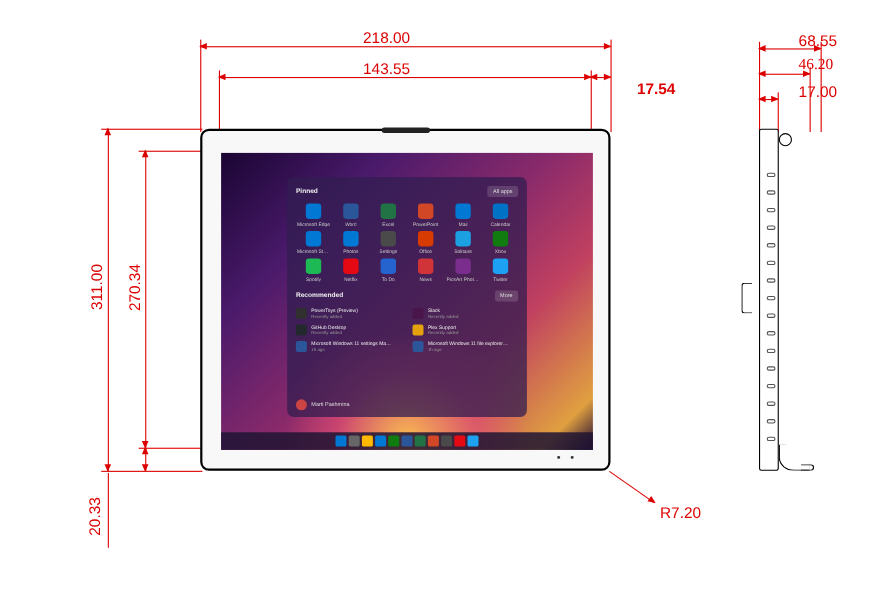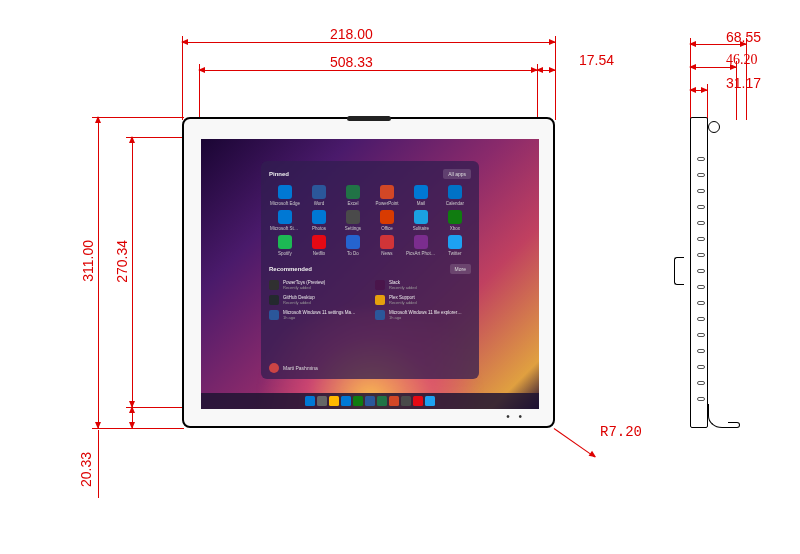--- a/index.html
+++ b/index.html
@@ -94,48 +94,48 @@
 <body>
 
 <div class="dim-line dim-line-h arrow-l arrow-r" style="left:182px; top:42px; width:373px;"></div>
 <div class="dim-line dim-line-v" style="left:182px; top:36px; height:84px;"></div>
 <div class="dim-line dim-line-v" style="left:555px; top:36px; height:84px;"></div>
 <div class="dim-label" style="left:330px; top:26px;">218.00</div>
 
 <div class="dim-line dim-line-h arrow-l arrow-r" style="left:199px; top:70px; width:338px;"></div>
 <div class="dim-line dim-line-v" style="left:199px; top:64px; height:76px;"></div>
 <div class="dim-line dim-line-v" style="left:537px; top:64px; height:76px;"></div>
-<div class="dim-label" style="left:330px; top:54px;">508.33</div>
+<div class="dim-label" style="left:330px; top:54px;">143.55</div>
 
 <div class="dim-line dim-line-h arrow-l arrow-r" style="left:537px; top:70px; width:18px;"></div>
-<div class="dim-label" style="left:579px; top:52px;">17.54</div>
+<div class="dim-label" style="left:579px; top:72px;font-weight:bold;">17.54</div>
 
 <div class="dim-line dim-line-v arrow-u arrow-d" style="left:98px; top:117px; height:311px;"></div>
 <div class="dim-line dim-line-h" style="left:92px; top:117px; width:92px;"></div>
 <div class="dim-line dim-line-h" style="left:92px; top:428px; width:92px;"></div>
 <div class="dim-label vert-text" style="left:80px; top:240px;">311.00</div>
 
 <div class="dim-line dim-line-v arrow-u arrow-d" style="left:132px; top:137px; height:270px;"></div>
 <div class="dim-line dim-line-h" style="left:126px; top:137px; width:76px;"></div>
 <div class="dim-line dim-line-h" style="left:126px; top:407px; width:76px;"></div>
 <div class="dim-label vert-text" style="left:114px; top:240px;">270.34</div>
 
 <div class="dim-line dim-line-v arrow-u arrow-d" style="left:132px; top:407px; height:21px;"></div>
 <div class="dim-label vert-text" style="left:78px; top:452px;">20.33</div>
 <div class="dim-line dim-line-v" style="left:98px; top:430px; height:68px;"></div>
 
 <div class="radius-lead"></div>
-<div class="dim-label" style="left:600px; top:424px;font-family:Liberation Mono, monospace;">R7.20</div>
+<div class="dim-label" style="left:600px; top:458px;">R7.20</div>
 
 <div class="dim-line dim-line-h arrow-l arrow-r" style="left:690px; top:44px; width:56px;"></div>
 <div class="dim-label" style="left:726px; top:29px;">68.55</div>
 <div class="dim-line dim-line-h arrow-l arrow-r" style="left:690px; top:67px; width:46px;"></div>
 <div class="dim-label" style="left:726px; top:52px;font-family:Liberation Serif, serif;">46.20</div>
 <div class="dim-line dim-line-h arrow-l arrow-r" style="left:690px; top:90px; width:17px;"></div>
-<div class="dim-label" style="left:726px; top:75px;">31.17</div>
+<div class="dim-label" style="left:726px; top:75px;">17.00</div>
 <div class="dim-line dim-line-v" style="left:690px; top:38px; height:82px;"></div>
 <div class="dim-line dim-line-v" style="left:707px; top:84px; height:36px;"></div>
 <div class="dim-line dim-line-v" style="left:736px; top:61px; height:59px;"></div>
 <div class="dim-line dim-line-v" style="left:746px; top:38px; height:82px;"></div>
 
 <div class="device-front">
   <div class="device-camera"></div>
   <div class="device-dots">• •</div>
   <div class="screen">
     <div class="sun-glow"></div>

